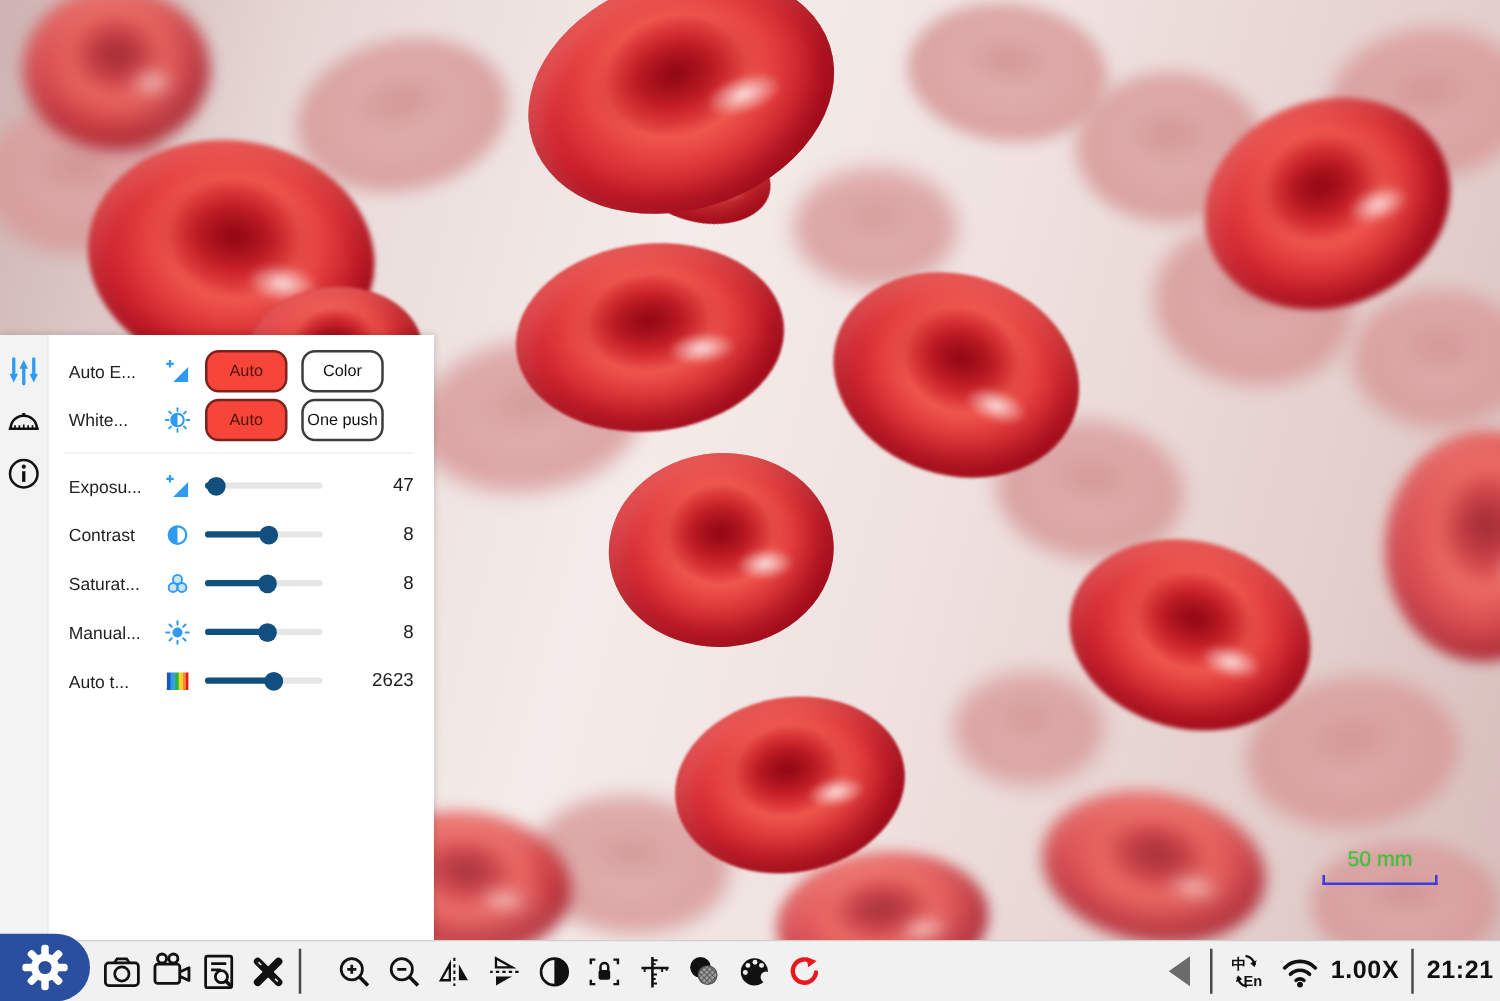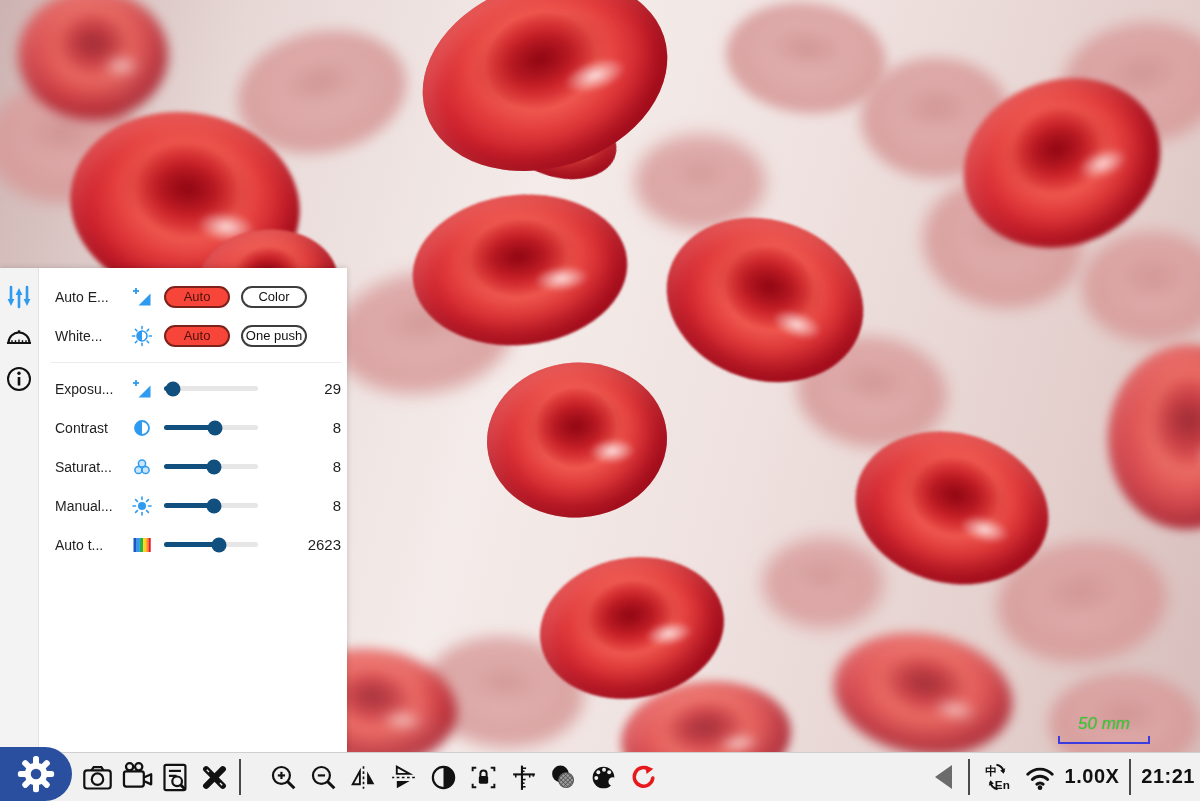--- a/index.html
+++ b/index.html
@@ -17,35 +17,35 @@
             background:radial-gradient(ellipse, rgba(135,4,16,.85) 0%, rgba(190,30,35,.45) 45%, rgba(0,0,0,0) 70%);
             filter:blur(3px);}
   .cell.red::after{content:'';position:absolute;left:56%;top:50%;width:26%;height:17%;border-radius:50%;
             background:radial-gradient(ellipse, rgba(255,255,255,.8) 0%, rgba(255,255,255,0) 70%);
             filter:blur(2px);}
   .cell.pink{background:radial-gradient(ellipse at 50% 45%, #e5b1af 0%, #dda2a2 30%, #d79a99 58%, #d2928f 100%);opacity:.85;}
   .cell.pink::before{content:'';position:absolute;left:24%;top:20%;width:52%;height:44%;border-radius:50%;
             background:radial-gradient(ellipse, rgba(185,110,110,.6) 0%, rgba(0,0,0,0) 70%);}
 
   
-  .scalebar{position:absolute;left:1058px;top:714px;width:92px;font-style:italic;}
+  .scalebar{position:absolute;left:1058px;top:678px;width:92px;}
   .scalebar .lbl{color:#2dcc2d;font-size:17px;text-align:center;text-shadow:0 0 2px rgba(0,0,0,.15);}
   .scalebar .bracket{margin-top:2px;height:8px;border-left:2px solid #3b3be0;border-right:2px solid #3b3be0;border-bottom:2px solid #3b3be0;}
 
   
   .settings-wrap{position:absolute;left:0;top:268px;bottom:49px;width:347px;display:flex;
                  background:#fff;box-shadow:0 0 6px rgba(0,0,0,.18);}
   .side-tabs{width:39px;background:#f4f3f3;border-right:1px solid #e3e2e2;
              display:flex;flex-direction:column;align-items:center;padding-top:13px;gap:9px;}
   .side-tab{width:32px;height:32px;display:flex;align-items:center;justify-content:center;cursor:pointer;}
-  .panel-main{flex:1;background:#fff;padding:9px 6px 0 16px;}
+  .panel-main{flex:1;background:#fff;padding:9px 16px 0 16px;}
   .p-row{display:flex;align-items:center;height:39px;}
   .p-label{width:74px;font-size:14px;color:#1f1f1f;white-space:nowrap;overflow:hidden;}
   .p-icon{width:26px;display:flex;align-items:center;justify-content:center;margin-right:9px;}
-  .opt{width:66px;height:22px;margin-right:11px;border:2px solid #3d3d3d;border-radius:11px;background:#fff;
+  .opt{width:66px;height:34px;margin-right:11px;border:2px solid #3d3d3d;border-radius:11px;background:#fff;
        font-size:13px;color:#111;display:flex;align-items:center;justify-content:center;
        font-family:"Liberation Sans",sans-serif;cursor:pointer;padding:0;}
   .opt.active{background:#f8453a;border-color:#7d221a;color:#4e100a;}
   .p-divider{border-top:1px solid #ebebeb;margin:7px 0 6px -4px;}
   .track{position:relative;width:94px;height:5px;background:#e6e6e6;border-radius:3px;}
   .fill{position:absolute;left:0;top:0;height:5px;background:#11507e;border-radius:3px;}
   .thumb{position:absolute;top:50%;transform:translate(-50%,-50%);width:15px;height:15px;border-radius:50%;background:#11507e;}
   .p-value{flex:1;text-align:right;font-size:15px;color:#1f1f1f;}
 
   
@@ -192,21 +192,21 @@
             <g stroke="#2e9bf0" stroke-width="1.8">
                 <line x1="2" y1="5" x2="8" y2="5"></line>
                 <line x1="5" y1="2" x2="5" y2="8"></line>
               </g>
           </svg>
         </div>
         <div class="track">
             <div class="fill" style="width: 10%;"></div>
             <div class="thumb" style="left: 10%;"></div>
           </div>
-        <div class="p-value">29</div>
+        <div class="p-value">47</div>
       </div>
 
       <div class="p-row">
         <div class="p-label">Contrast</div>
         <div class="p-icon">
           <svg width="22" height="22" viewBox="0 0 22 22">
             <circle cx="11" cy="11" r="7" fill="none" stroke="#2e9bf0" stroke-width="1.8"></circle>
             <path d="M11 4 a7 7 0 0 0 0 14 Z" fill="#2e9bf0"></path>
           </svg>
         </div>

